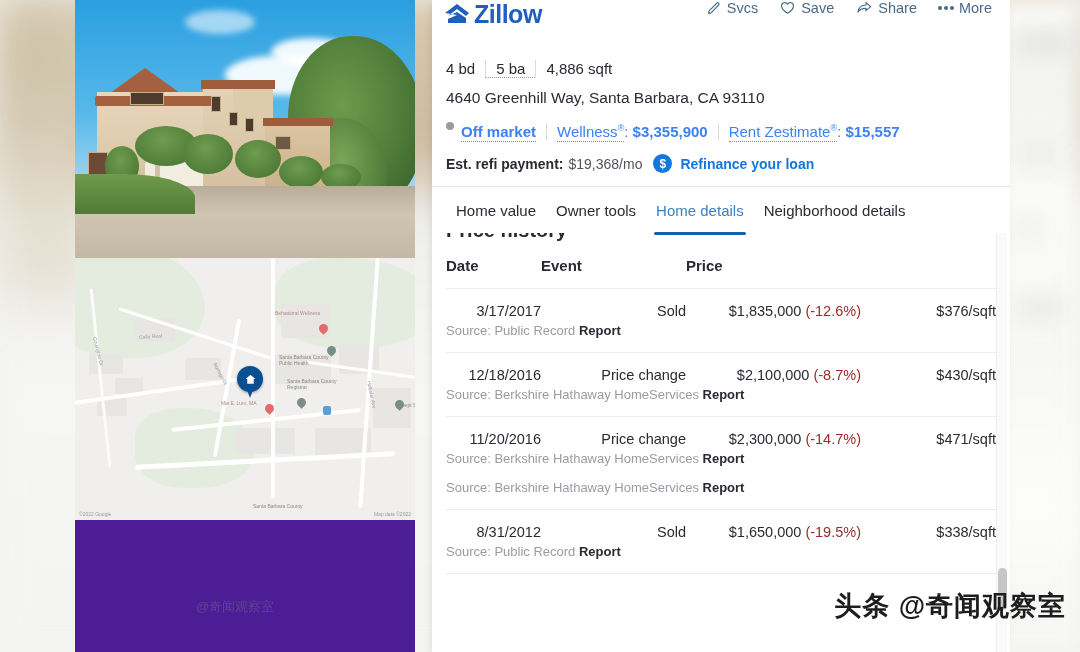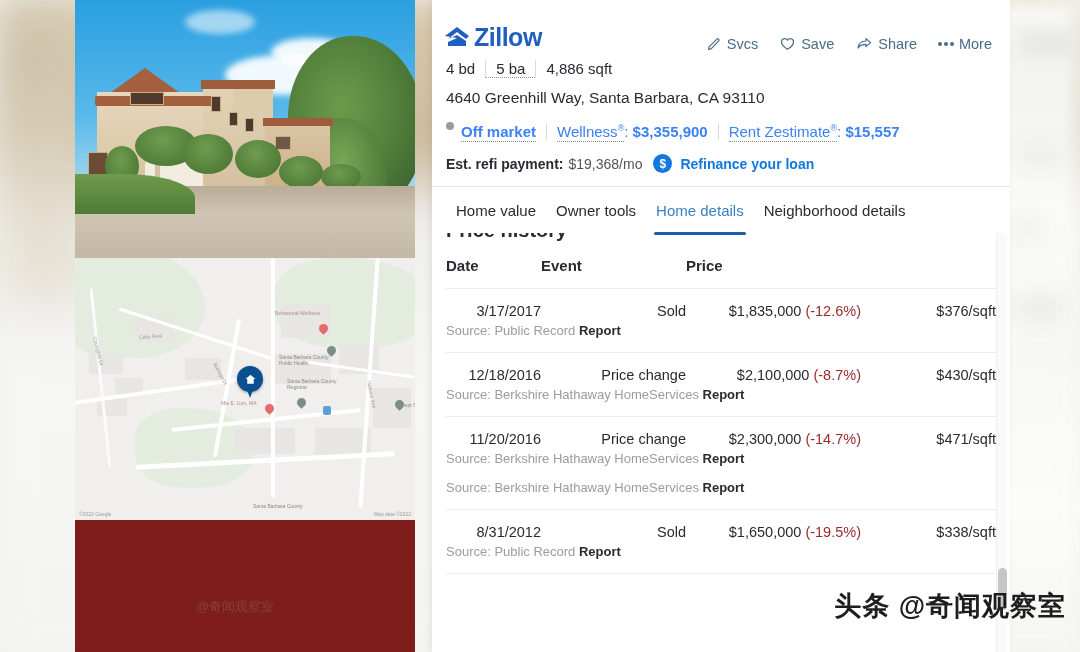--- a/index.html
+++ b/index.html
@@ -250,21 +250,21 @@
     position: absolute;
     font-size: 5px;
     color: #9b9b9b;
     bottom: 3px;
   }
 
   .below-map {
     position: absolute;
     left: 0; top: 520px;
     width: 340px; height: 132px;
-    background: #7f1d1d;
+    background: #4c1d95;
   }
   .wm-left {
     position: absolute;
     left: 160px; top: 78px;
     transform: translateX(-50%);
     font-size: 13px;
     color: rgba(150,150,150,0.30);
     white-space: nowrap;
   }
 
@@ -275,21 +275,21 @@
     top: 0;
     width: 578px;
     height: 652px;
     background: #ffffff;
     box-shadow: -2px 0 7px rgba(0,0,0,0.07);
   }
 
   .panel-header {
     height: 52px;
     display: flex;
-    align-items: flex-end;
+    align-items: flex-start;
     padding: 0 18px 0 12px;
   }
   .logo {
     display: flex;
     align-items: center;
     gap: 4px;
   }
   .logo-mark { width: 26px; height: 24px; }
   .logo-text {
     font-size: 25px;

